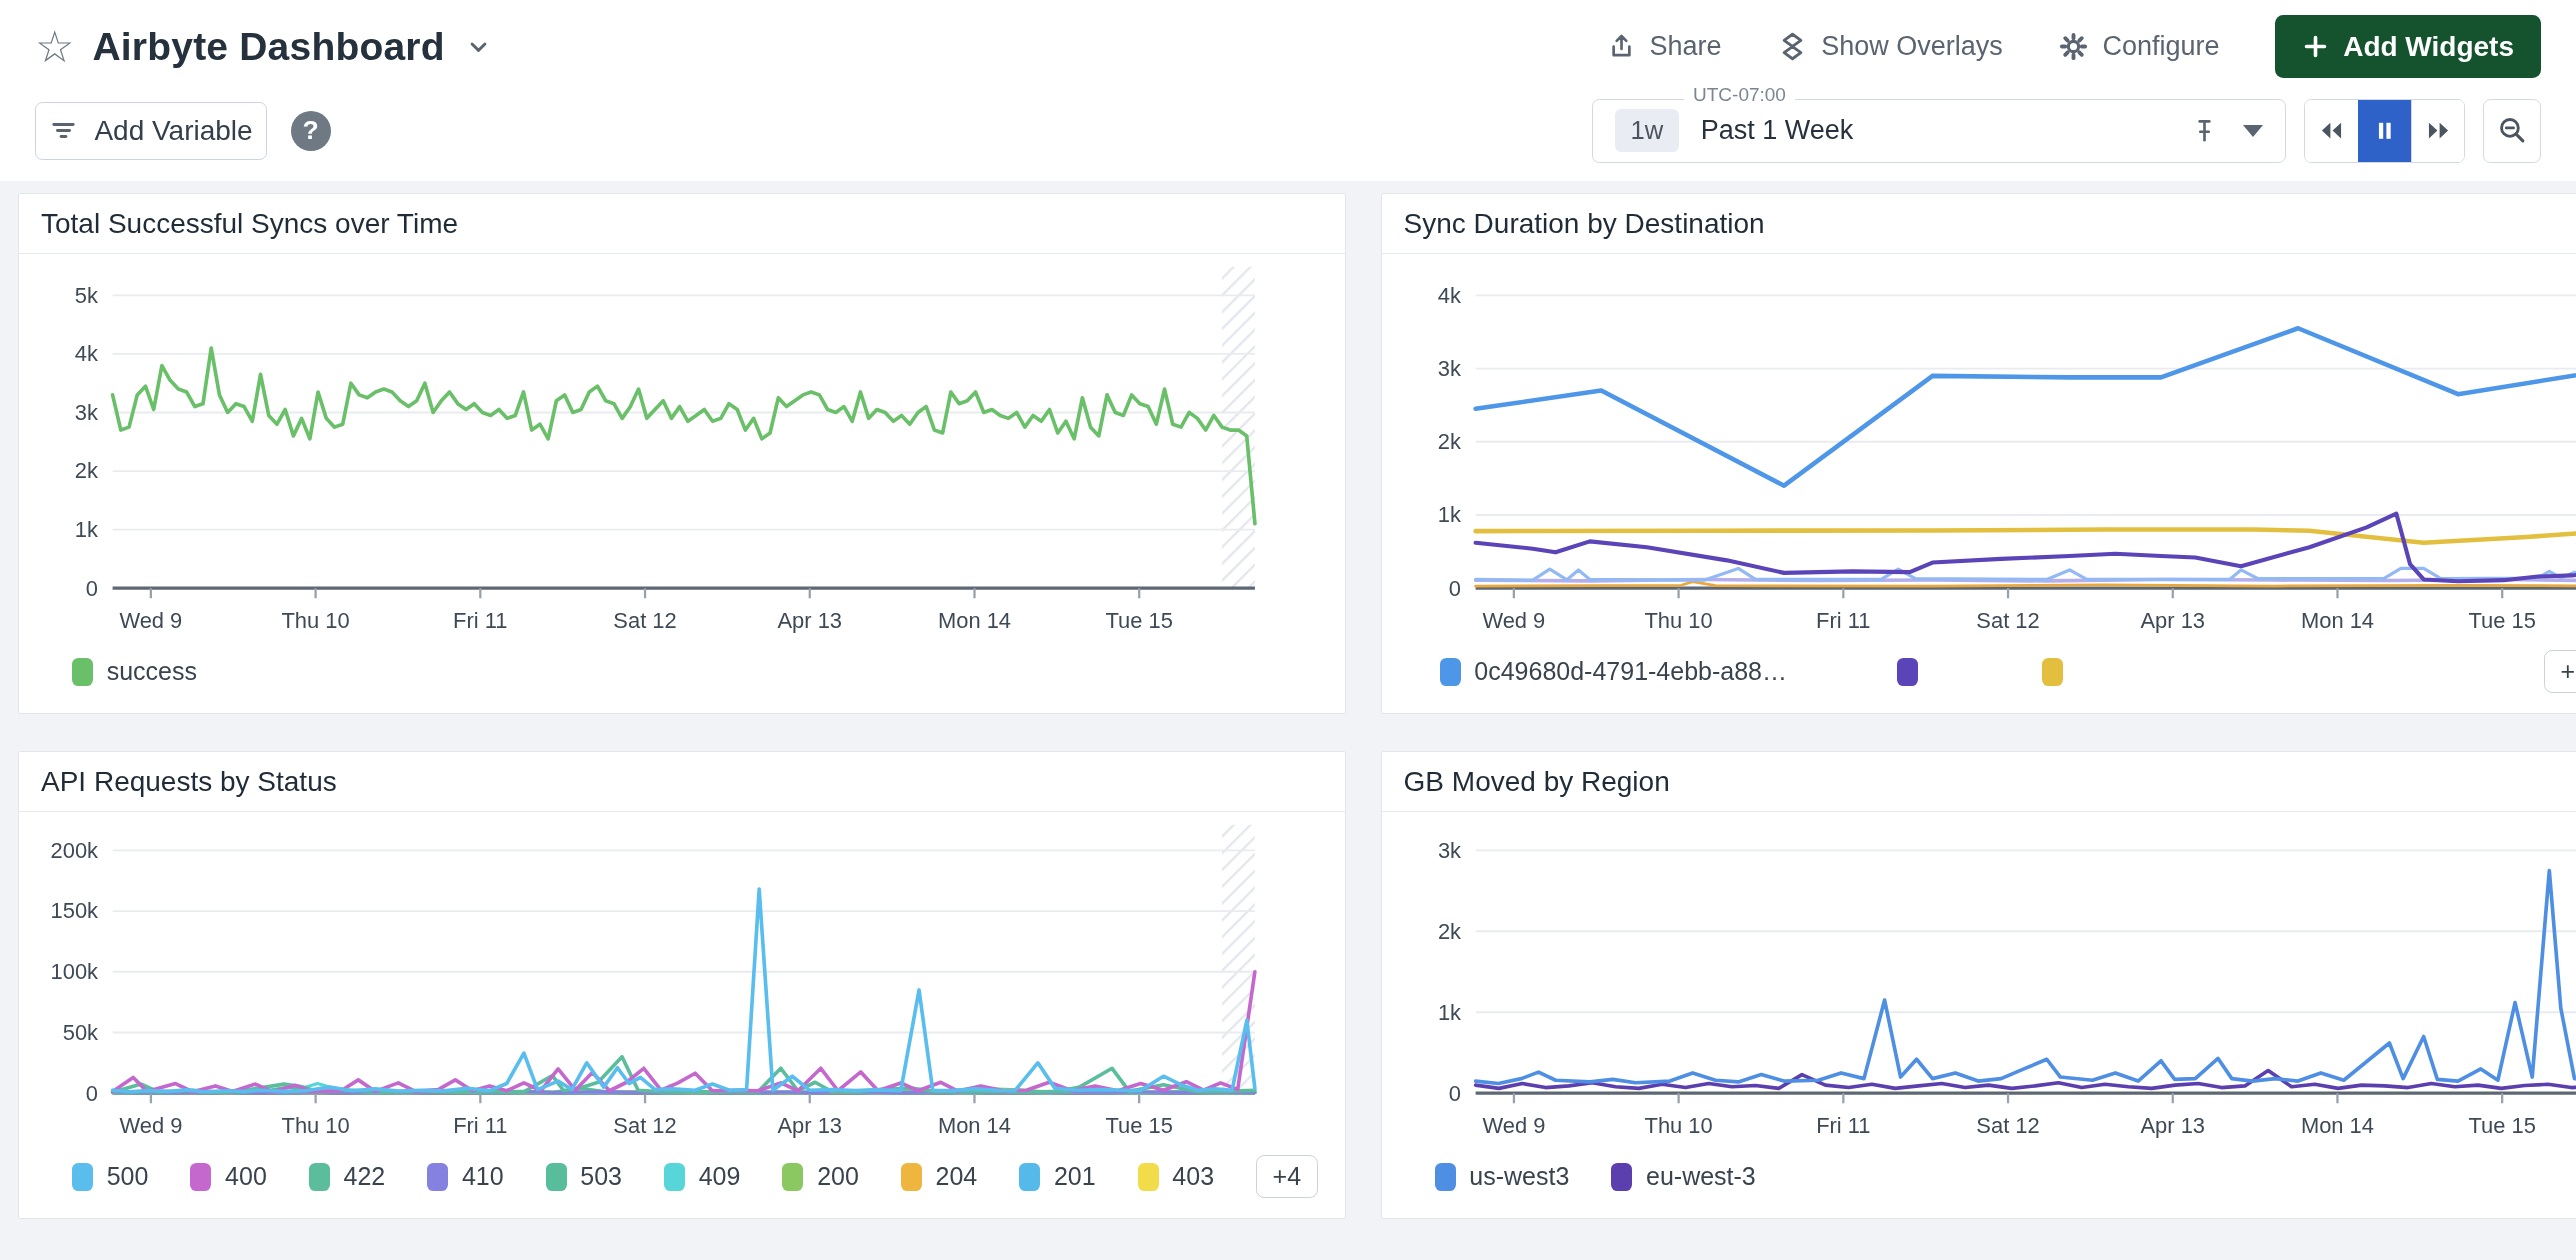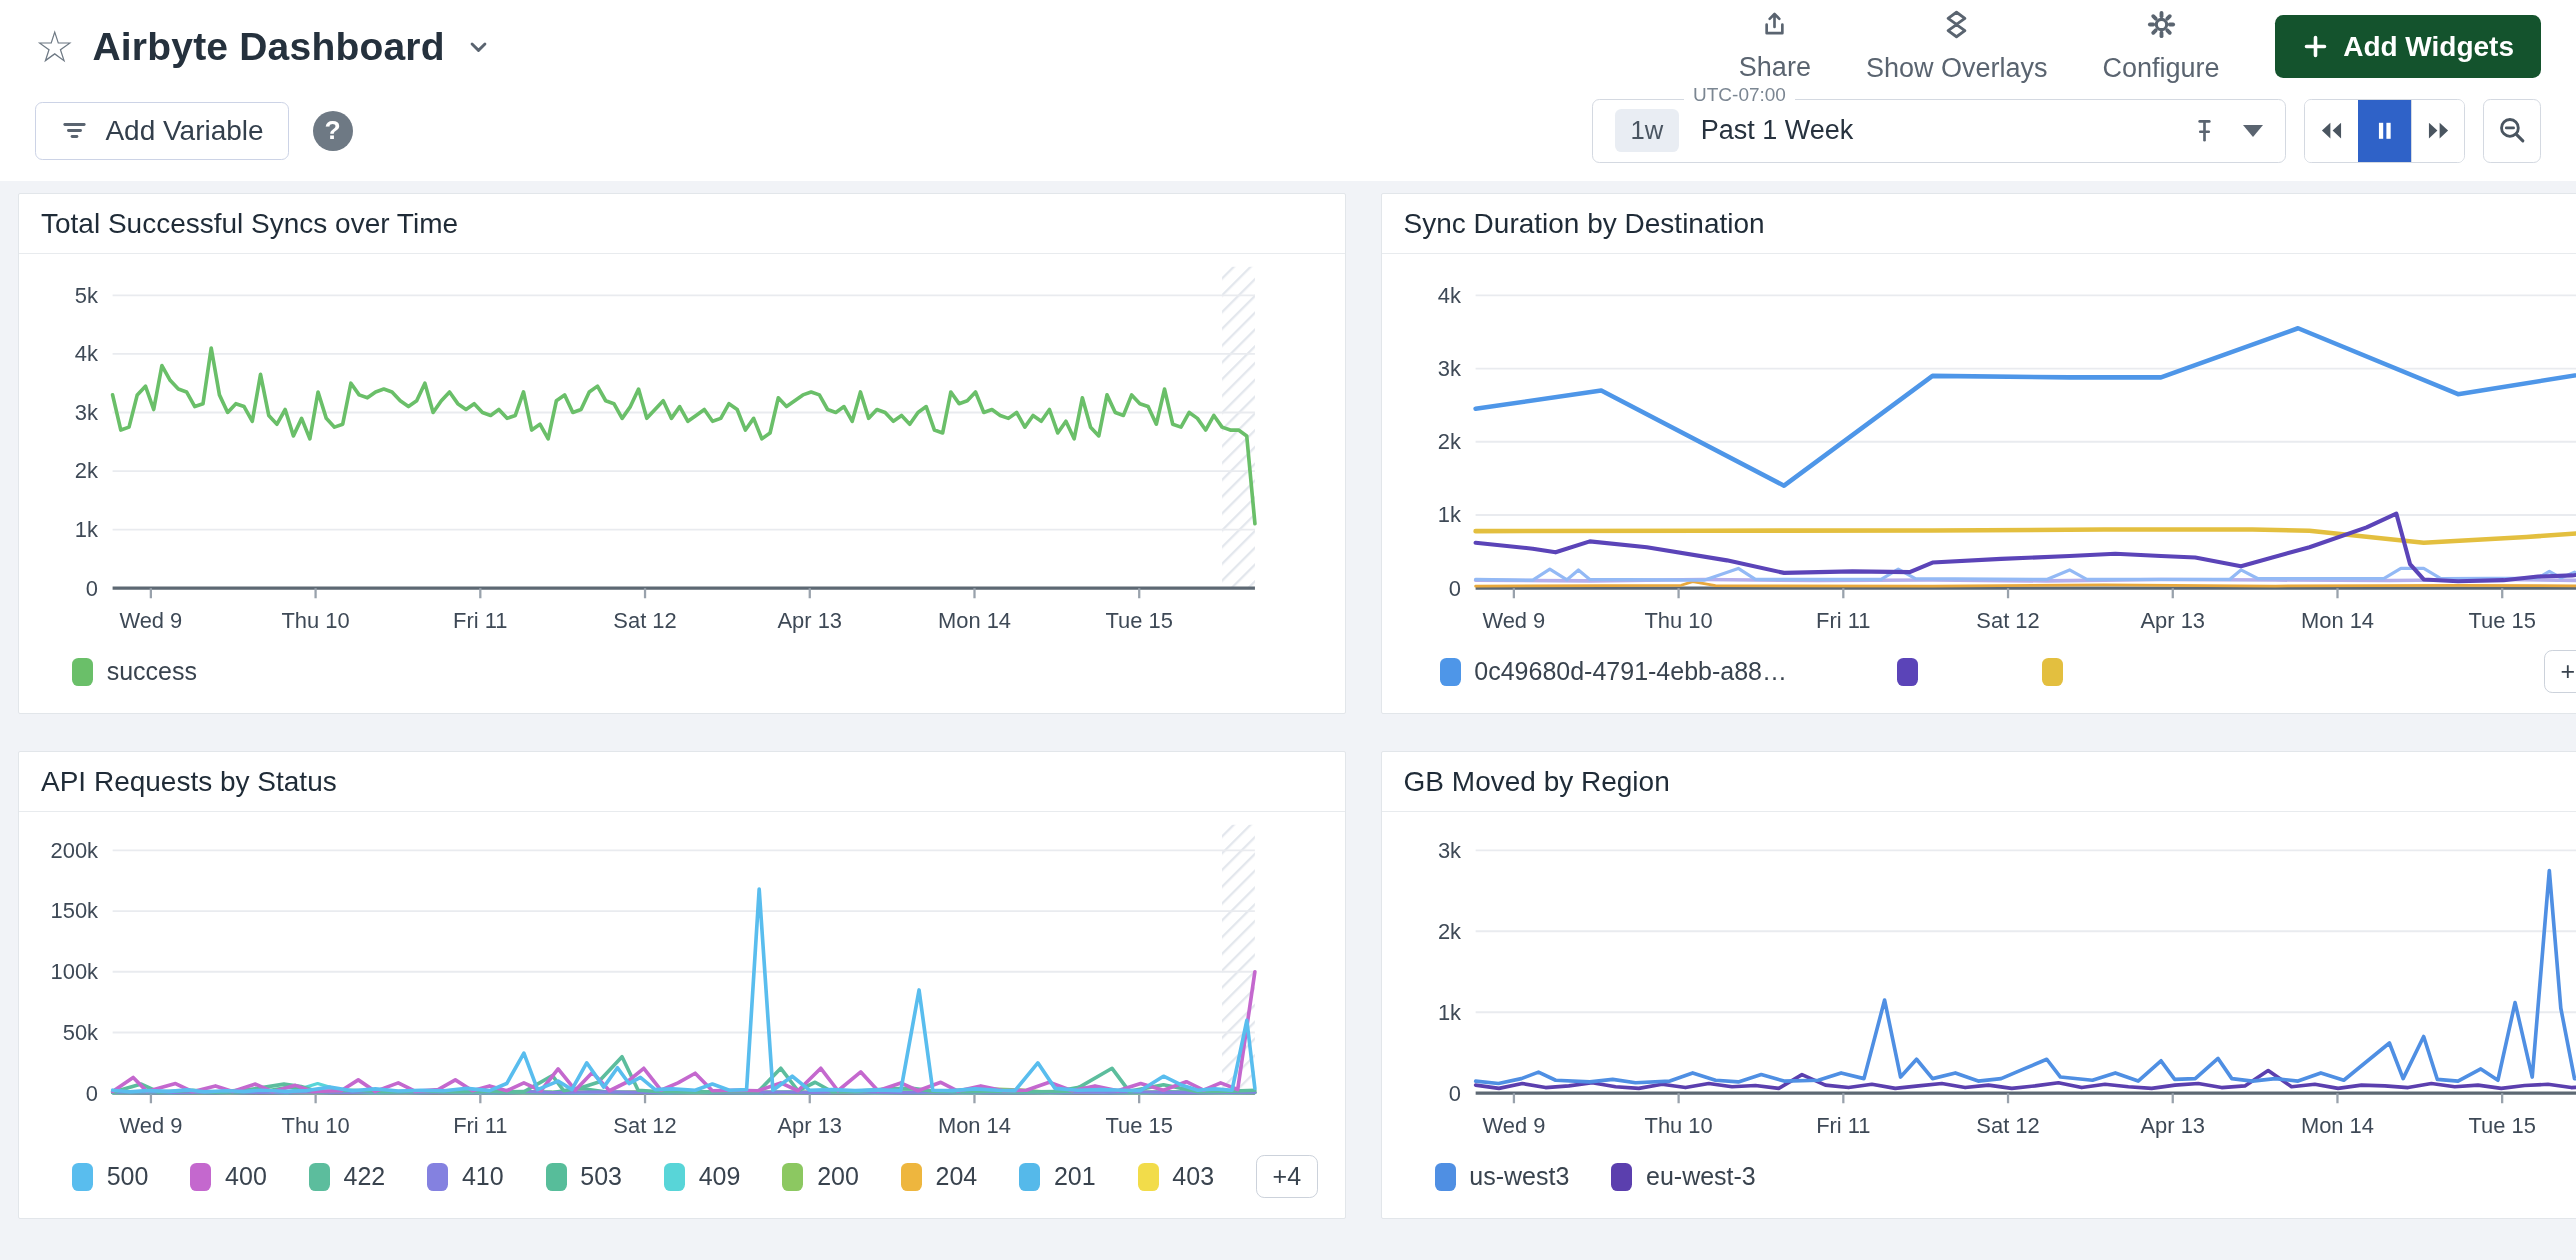--- a/index.html
+++ b/index.html
@@ -7,30 +7,30 @@
   body { background:#f1f3f7; font-family:"Liberation Sans", sans-serif; color:#2b3641; }
 
   
   .topbar { background:#ffffff; padding:14.6px 35px 18px 35px; }
   .row1 { display:flex; align-items:center; height:64px; }
   .star-icon { font-size:44px; color:#6e7984; line-height:1; }
   .dash-title { font-size:39px; font-weight:600; color:#25313d; margin-left:18px; letter-spacing:0.2px; }
   .title-caret { margin-left:18px; }
   .row1-right { margin-left:auto; display:flex; align-items:center; gap:55px; }
   .text-btn { display:flex; align-items:center; gap:13.7px; background:none; border:none;
-              font-family:inherit; font-size:27px; color:#5a6470; cursor:pointer;flex-direction:column; }
+              font-family:inherit; font-size:27px; color:#5a6470; cursor:pointer; }
   .icon-stroke { stroke:#5a6470; stroke-width:2.2; fill:none; stroke-linecap:round; stroke-linejoin:round; }
   .primary-btn { display:flex; align-items:center; gap:14.6px; background:#14532d; color:#fff;
                  border:none; border-radius:8.2px; font-family:Liberation Sans, sans-serif; font-size:28px; font-weight:600;
                  padding:15.5px 27px; cursor:pointer; }
   .primary-btn .icon-stroke { stroke:#ffffff; stroke-width:3.2; }
 
   .row2 { display:flex; align-items:center; margin-top:20px; }
   .add-variable { display:flex; align-items:center; gap:16.4px; background:#fff;
-                  border:1.8px solid #ccd3e6; border-radius:7.3px; padding:12px 24px;
+                  border:1.8px solid #ccd3e6; border-radius:7.3px; padding:12px 13px;
                   font-family:inherit; font-size:28px; color:#333f4c; cursor:pointer; }
   .help-circle { width:40px; height:40px; border-radius:50%; background:#6e7984; color:#fff;
                  display:flex; align-items:center; justify-content:center;
                  font-size:26.5px; font-weight:bold; margin-left:24px; cursor:pointer; }
   .row2-right { margin-left:auto; display:flex; align-items:center; gap:18px; }
   .timebox { position:relative; width:694px; height:64px; background:#fff; border:1.8px solid #d4d9e1;
              border-radius:7.3px; display:flex; align-items:center; padding:0 22px; cursor:pointer; }
   .timebox-zone { position:absolute; top:-15.5px; left:91px; background:#fff; padding:0 9px;
                   font-size:19px; color:#7b8692; }
   .range-pill { background:#e9edf3; border-radius:6.4px; padding:7.3px 15.5px; font-size:25.6px; color:#4a5561; }

